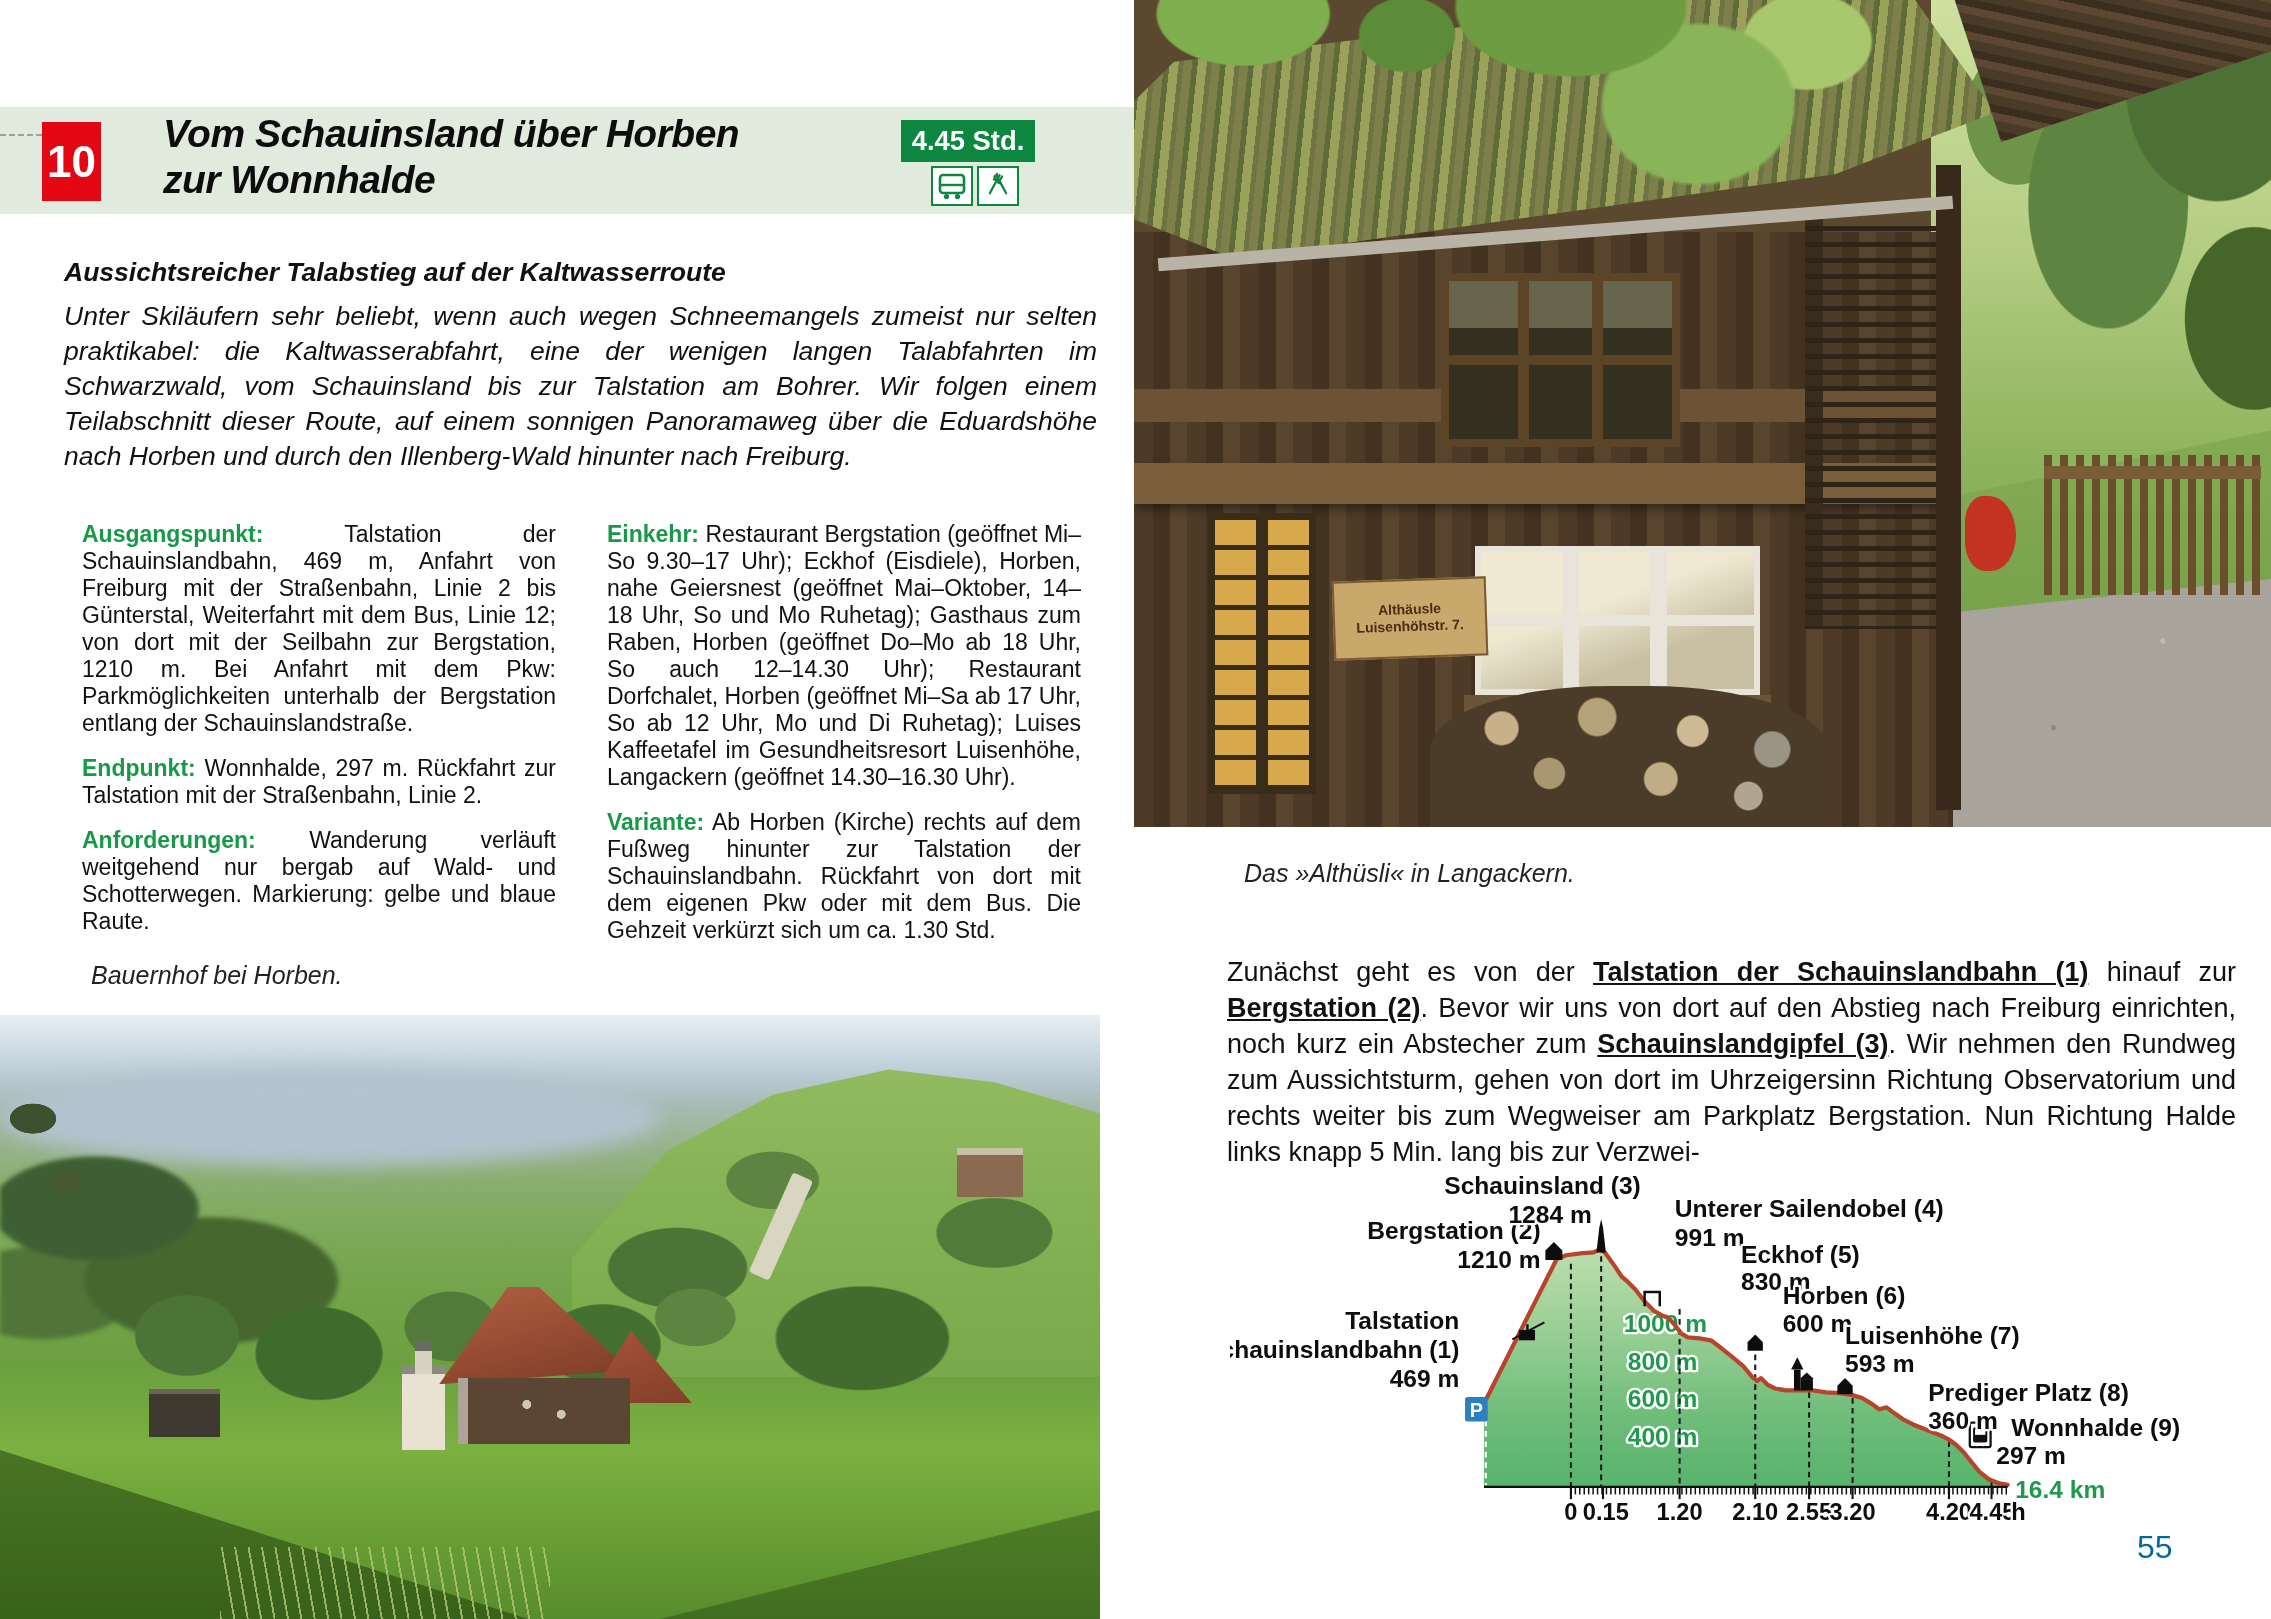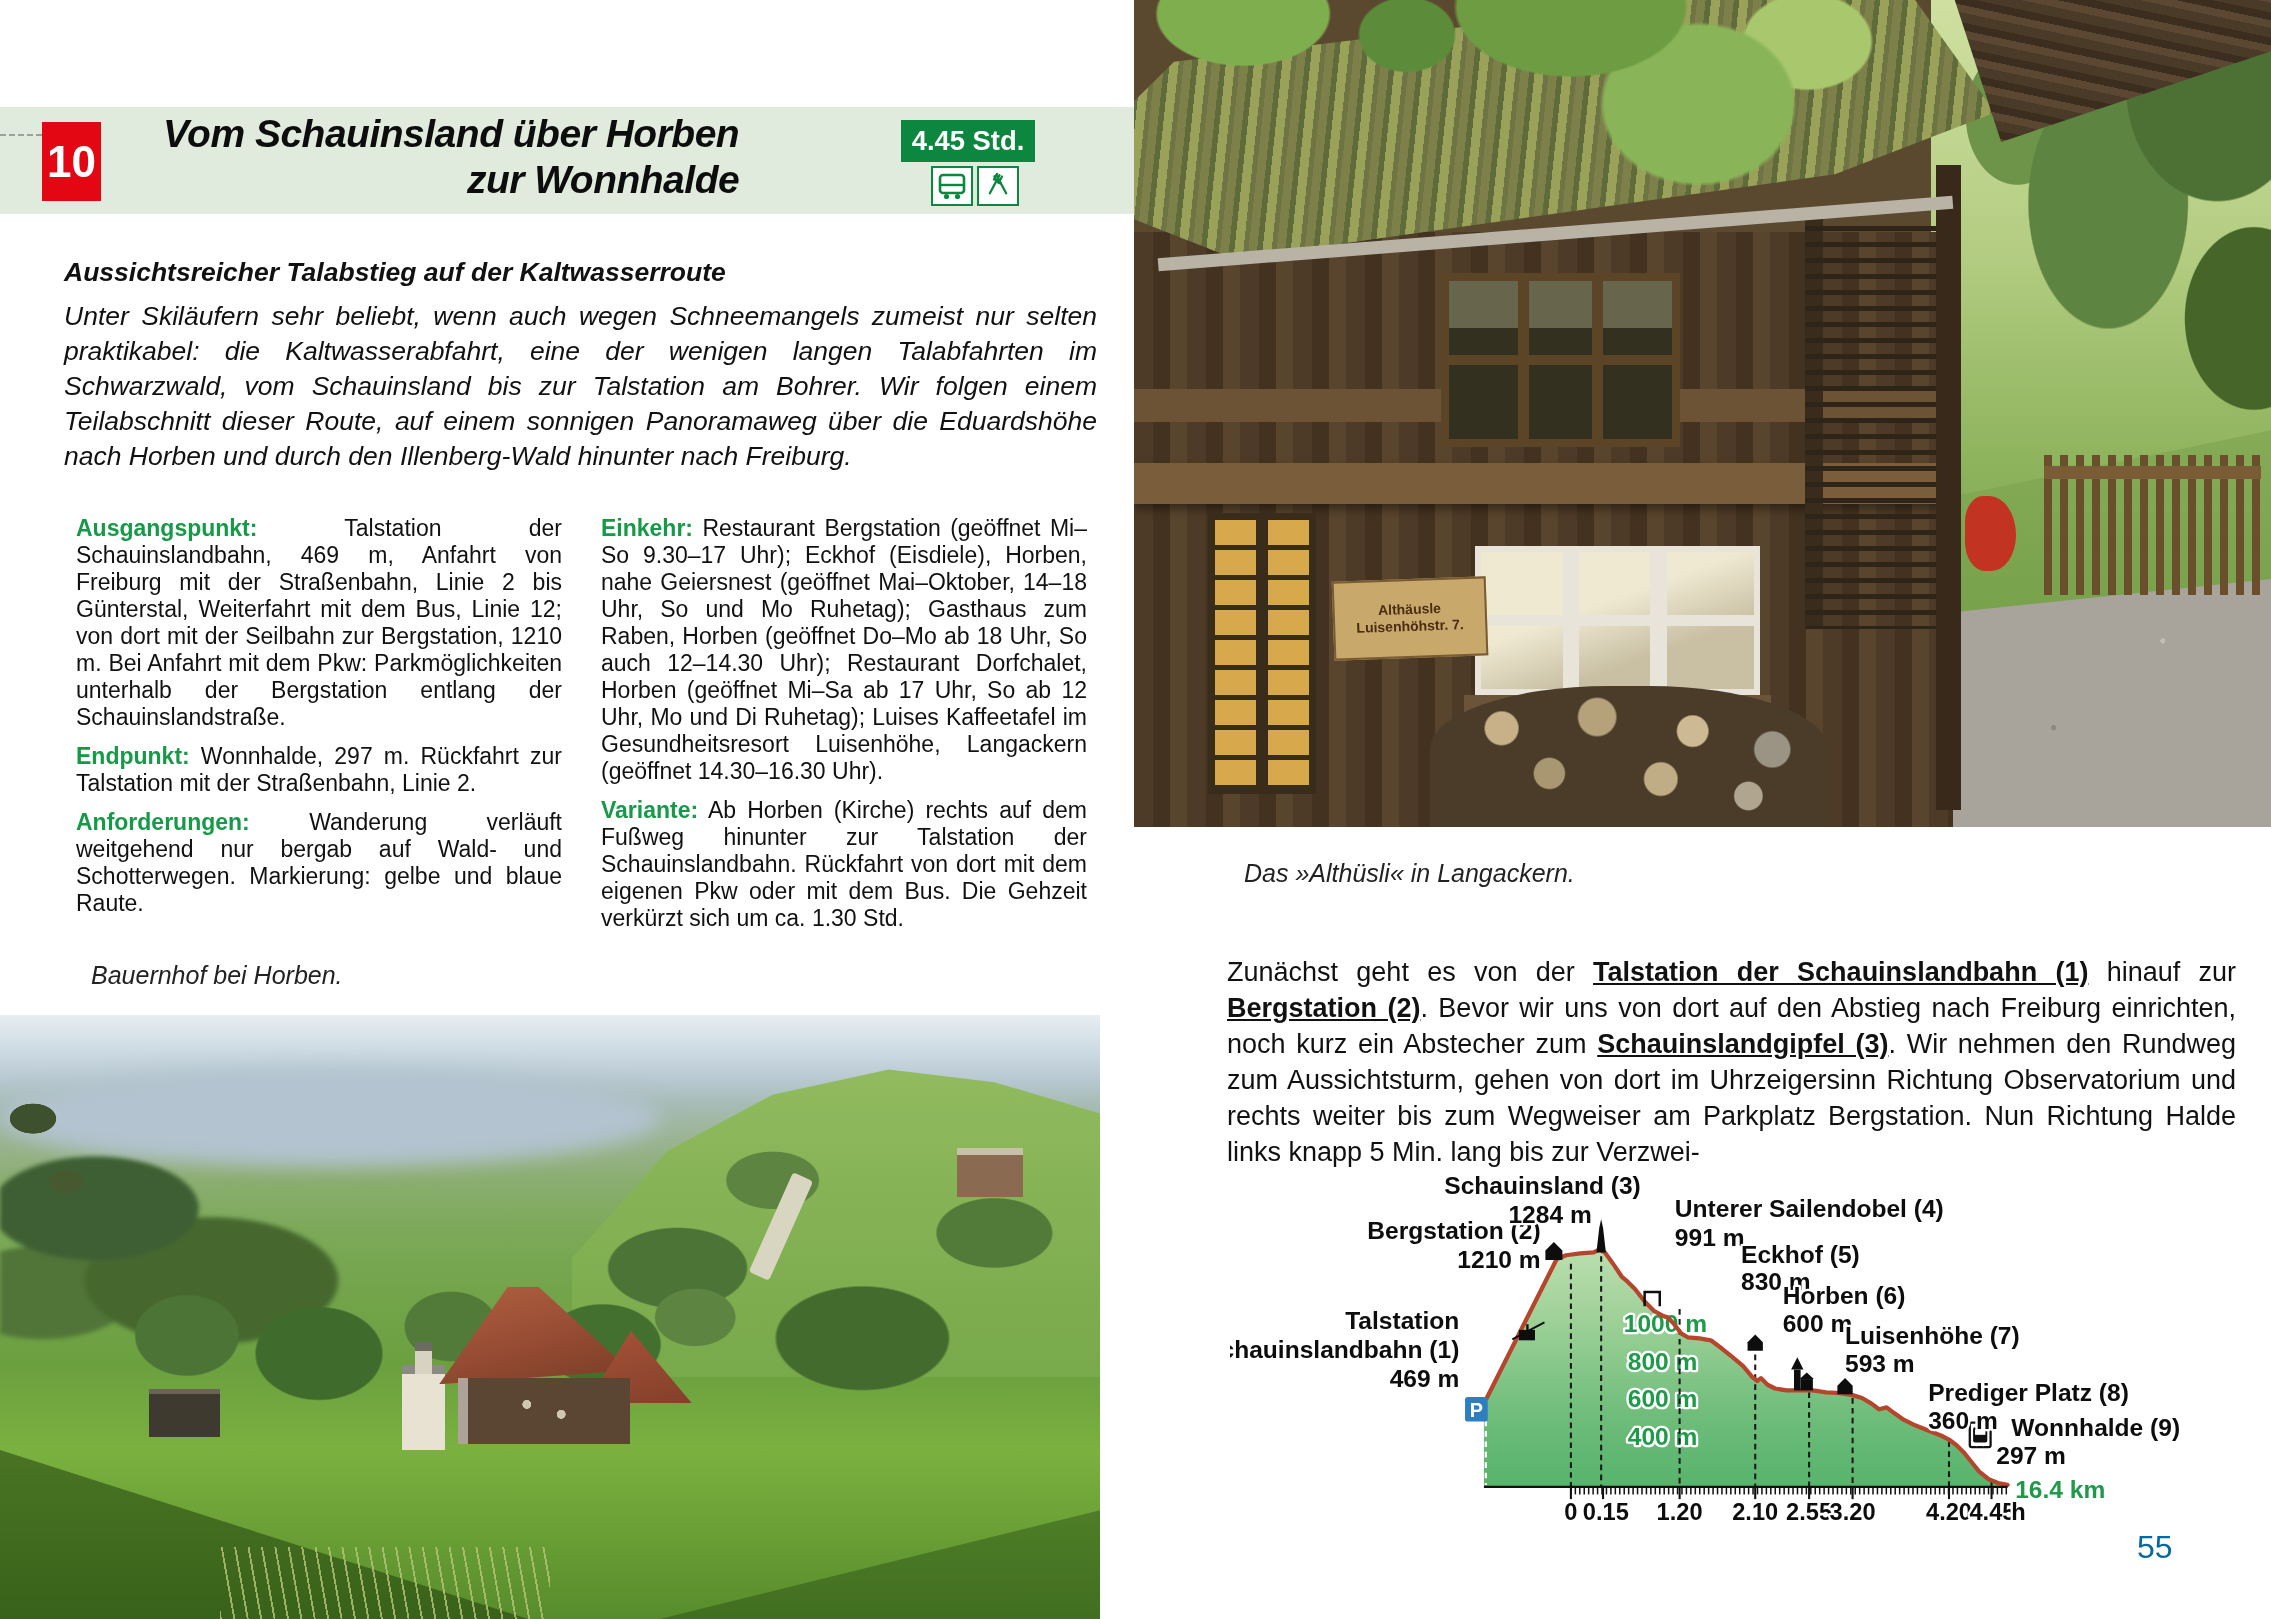--- a/index.html
+++ b/index.html
@@ -5,34 +5,34 @@
   html,body{margin:0;padding:0;background:#888;}
   #page{position:relative;width:2271px;height:1619px;background:#ffffff;overflow:hidden;
         font-family:"Liberation Sans",sans-serif;color:#111;}
 
   
   .route-header{position:absolute;left:0;top:107px;width:1207px;height:107px;background:#e0ebdd;}
   .header-dash{position:absolute;left:0;top:27.4px;width:42px;border-top:2.8px dashed #9aa39a;}
   .route-number{position:absolute;left:42px;top:15px;width:59px;height:79px;background:#e30613;
                 color:#fff;font-size:44px;font-weight:bold;display:flex;align-items:center;justify-content:center;}
   .route-title{position:absolute;left:163px;top:3.8px;font-size:39px;line-height:46px;font-weight:bold;
-               font-style:italic;letter-spacing:-0.5px;color:#0d0d0d;text-align:right;}
+               font-style:italic;letter-spacing:-0.5px;color:#0d0d0d;}
   .duration-badge{position:absolute;left:901px;top:13.2px;width:134px;height:42px;background:#0d8740;
                   color:#fff;font-size:27.4px;font-weight:bold;display:flex;align-items:center;justify-content:center;}
   .header-icons{position:absolute;left:931px;top:59px;display:flex;gap:3.8px;}
   .hicon{width:42px;height:40px;background:#fff;border:2.8px solid #0d8740;box-sizing:border-box;
          display:flex;align-items:center;justify-content:center;}
 
   
   .subtitle{position:absolute;left:64px;top:257px;font-size:26.5px;font-weight:bold;font-style:italic;}
   .intro{position:absolute;left:64px;top:299px;width:1033px;font-size:26.5px;line-height:35px;
          font-style:italic;text-align:justify;hyphens:auto;}
   .info-cols{position:absolute;left:64px;top:503px;width:1035px;display:flex;gap:15px;}
   .icol{width:510px;font-size:23px;line-height:27px;text-align:justify;hyphens:auto;}
-  .ip{margin:12px;}
+  .ip{margin:18px;}
   .ilabel{color:#169a47;font-weight:bold;}
   .caption{font-style:italic;font-size:25px;color:#222;}
   .caption-left{position:absolute;left:91px;top:961px;}
   .caption-right{position:absolute;left:1228px;top:859px;margin-left:16px;}
   .body-text{position:absolute;left:1227px;top:954px;width:1009px;font-size:27px;line-height:36px;
              text-align:justify;hyphens:auto;}
   .body-text .b{font-weight:bold;text-decoration:underline;}
   .page-number{position:absolute;left:2137px;top:1529px;font-size:32px;color:#0369a1;}
 
   

